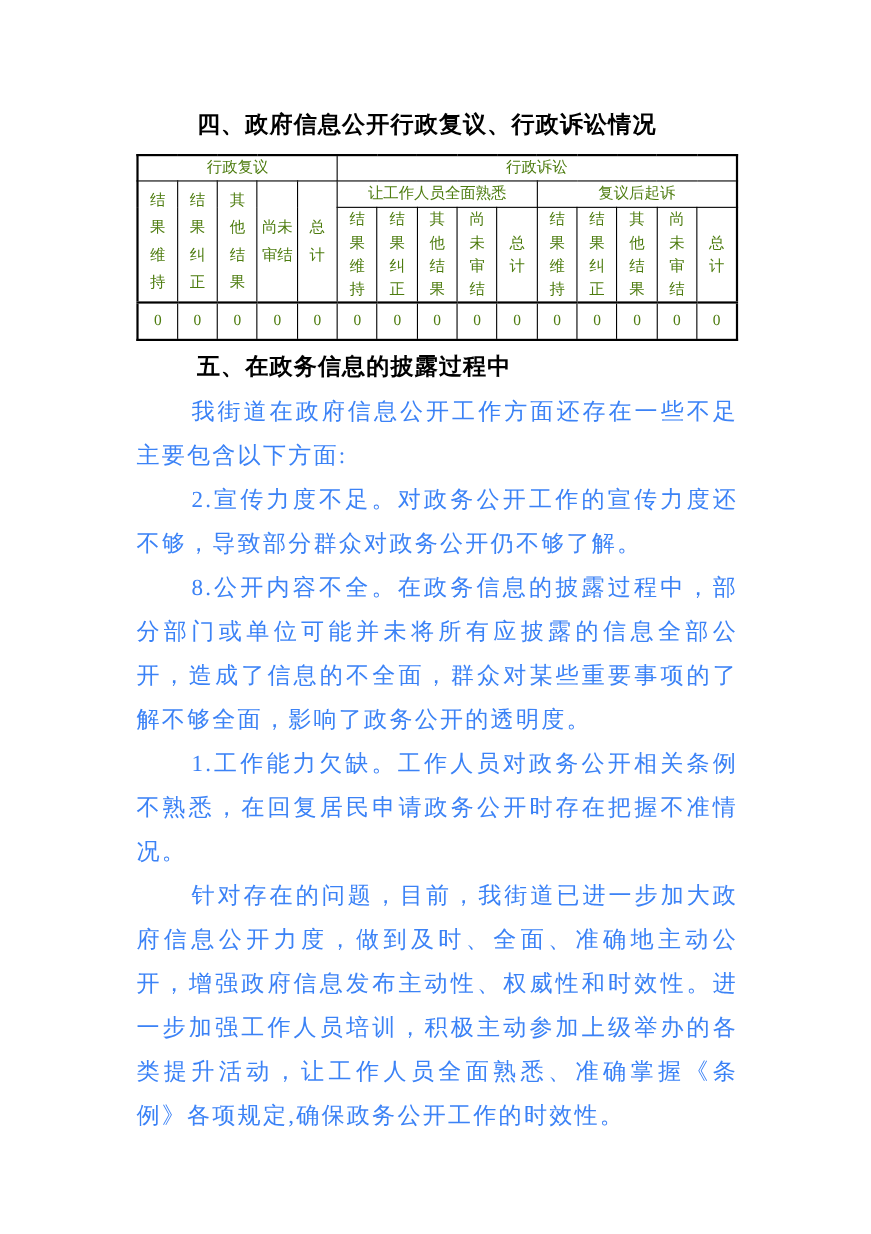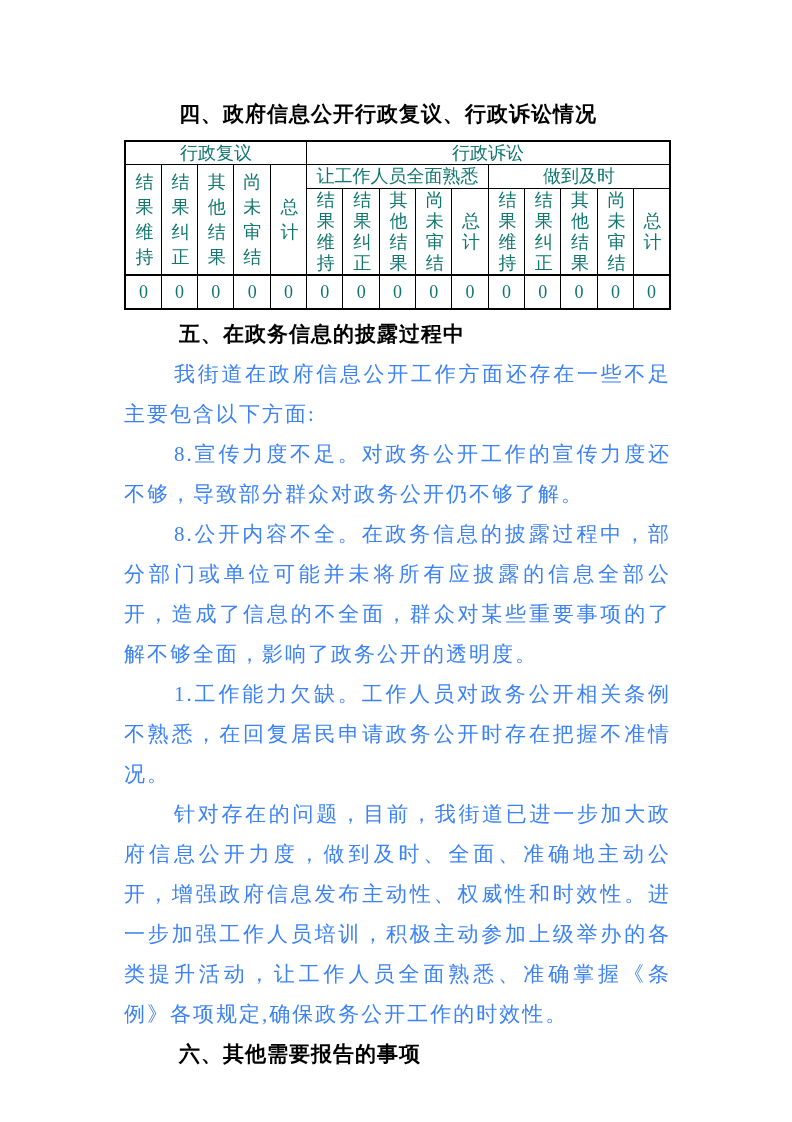--- a/index.html
+++ b/index.html
@@ -36,22 +36,22 @@
     text-align: justify;
     color: #3b82f6;
   }
   
   table.stats {
     width: 100%;
     border-collapse: collapse;
     table-layout: fixed;
     border: 2px solid #000;
     font-family: "Liberation Serif", serif;
-    font-size: 18px;
-    color: #0f766e;
+    font-size: 14px;
+    color: #4d7c0f;
     margin: 0 0 4px 0;
   }
   table.stats col { width: 6.6667%; }
   table.stats td {
     border: 1px solid #000;
     text-align: center;
     vertical-align: middle;
     padding: 0;
   }
   tr.r1 td { height: 22px; line-height: 20px; }
@@ -111,21 +111,21 @@
         <td rowspan="2" class="vcell-tall">
             <span class="vt">其他结果</span>
           </td>
         <td rowspan="2" class="vcell-tall">
             <span class="vt2">尚未审结</span>
           </td>
         <td rowspan="2" class="vcell-tall">
             <span class="vt">总计</span>
           </td>
         <td colspan="5" class="gh bl2">让工作人员全面熟悉</td>
-        <td colspan="5" class="gh bl2">做到及时</td>
+        <td colspan="5" class="gh bl2">复议后起诉</td>
       </tr>
       <tr class="r3">
         <td class="bl2">
             <span class="vt">结果维持</span>
           </td>
         <td>
             <span class="vt">结果纠正</span>
           </td>
         <td>
             <span class="vt">其他结果</span>
@@ -168,20 +168,19 @@
         <td>0</td>
         <td>0</td>
         <td>0</td>
       </tr>
     </tbody>
   </table>
 
   <h2 class="hd hd-inline">五、在政务信息的披露过程中</h2>
 
   <p class="para">我街道在政府信息公开工作方面还存在一些不足主要包含以下方面:</p>
-  <p class="para">8.宣传力度不足。对政务公开工作的宣传力度还不够，导致部分群众对政务公开仍不够了解。</p>
+  <p class="para">2.宣传力度不足。对政务公开工作的宣传力度还不够，导致部分群众对政务公开仍不够了解。</p>
   <p class="para">8.公开内容不全。在政务信息的披露过程中，部分部门或单位可能并未将所有应披露的信息全部公开，造成了信息的不全面，群众对某些重要事项的了解不够全面，影响了政务公开的透明度。</p>
   <p class="para">1.工作能力欠缺。工作人员对政务公开相关条例不熟悉，在回复居民申请政务公开时存在把握不准情况。</p>
   <p class="para">针对存在的问题，目前，我街道已进一步加大政府信息公开力度，做到及时、全面、准确地主动公开，增强政府信息发布主动性、权威性和时效性。进一步加强工作人员培训，积极主动参加上级举办的各类提升活动，让工作人员全面熟悉、准确掌握《条例》各项规定,确保政务公开工作的时效性。</p>
 
-  <h2 class="hd hd-inline">六、其他需要报告的事项</h2>
 
 </div>
 
 </body></html>

